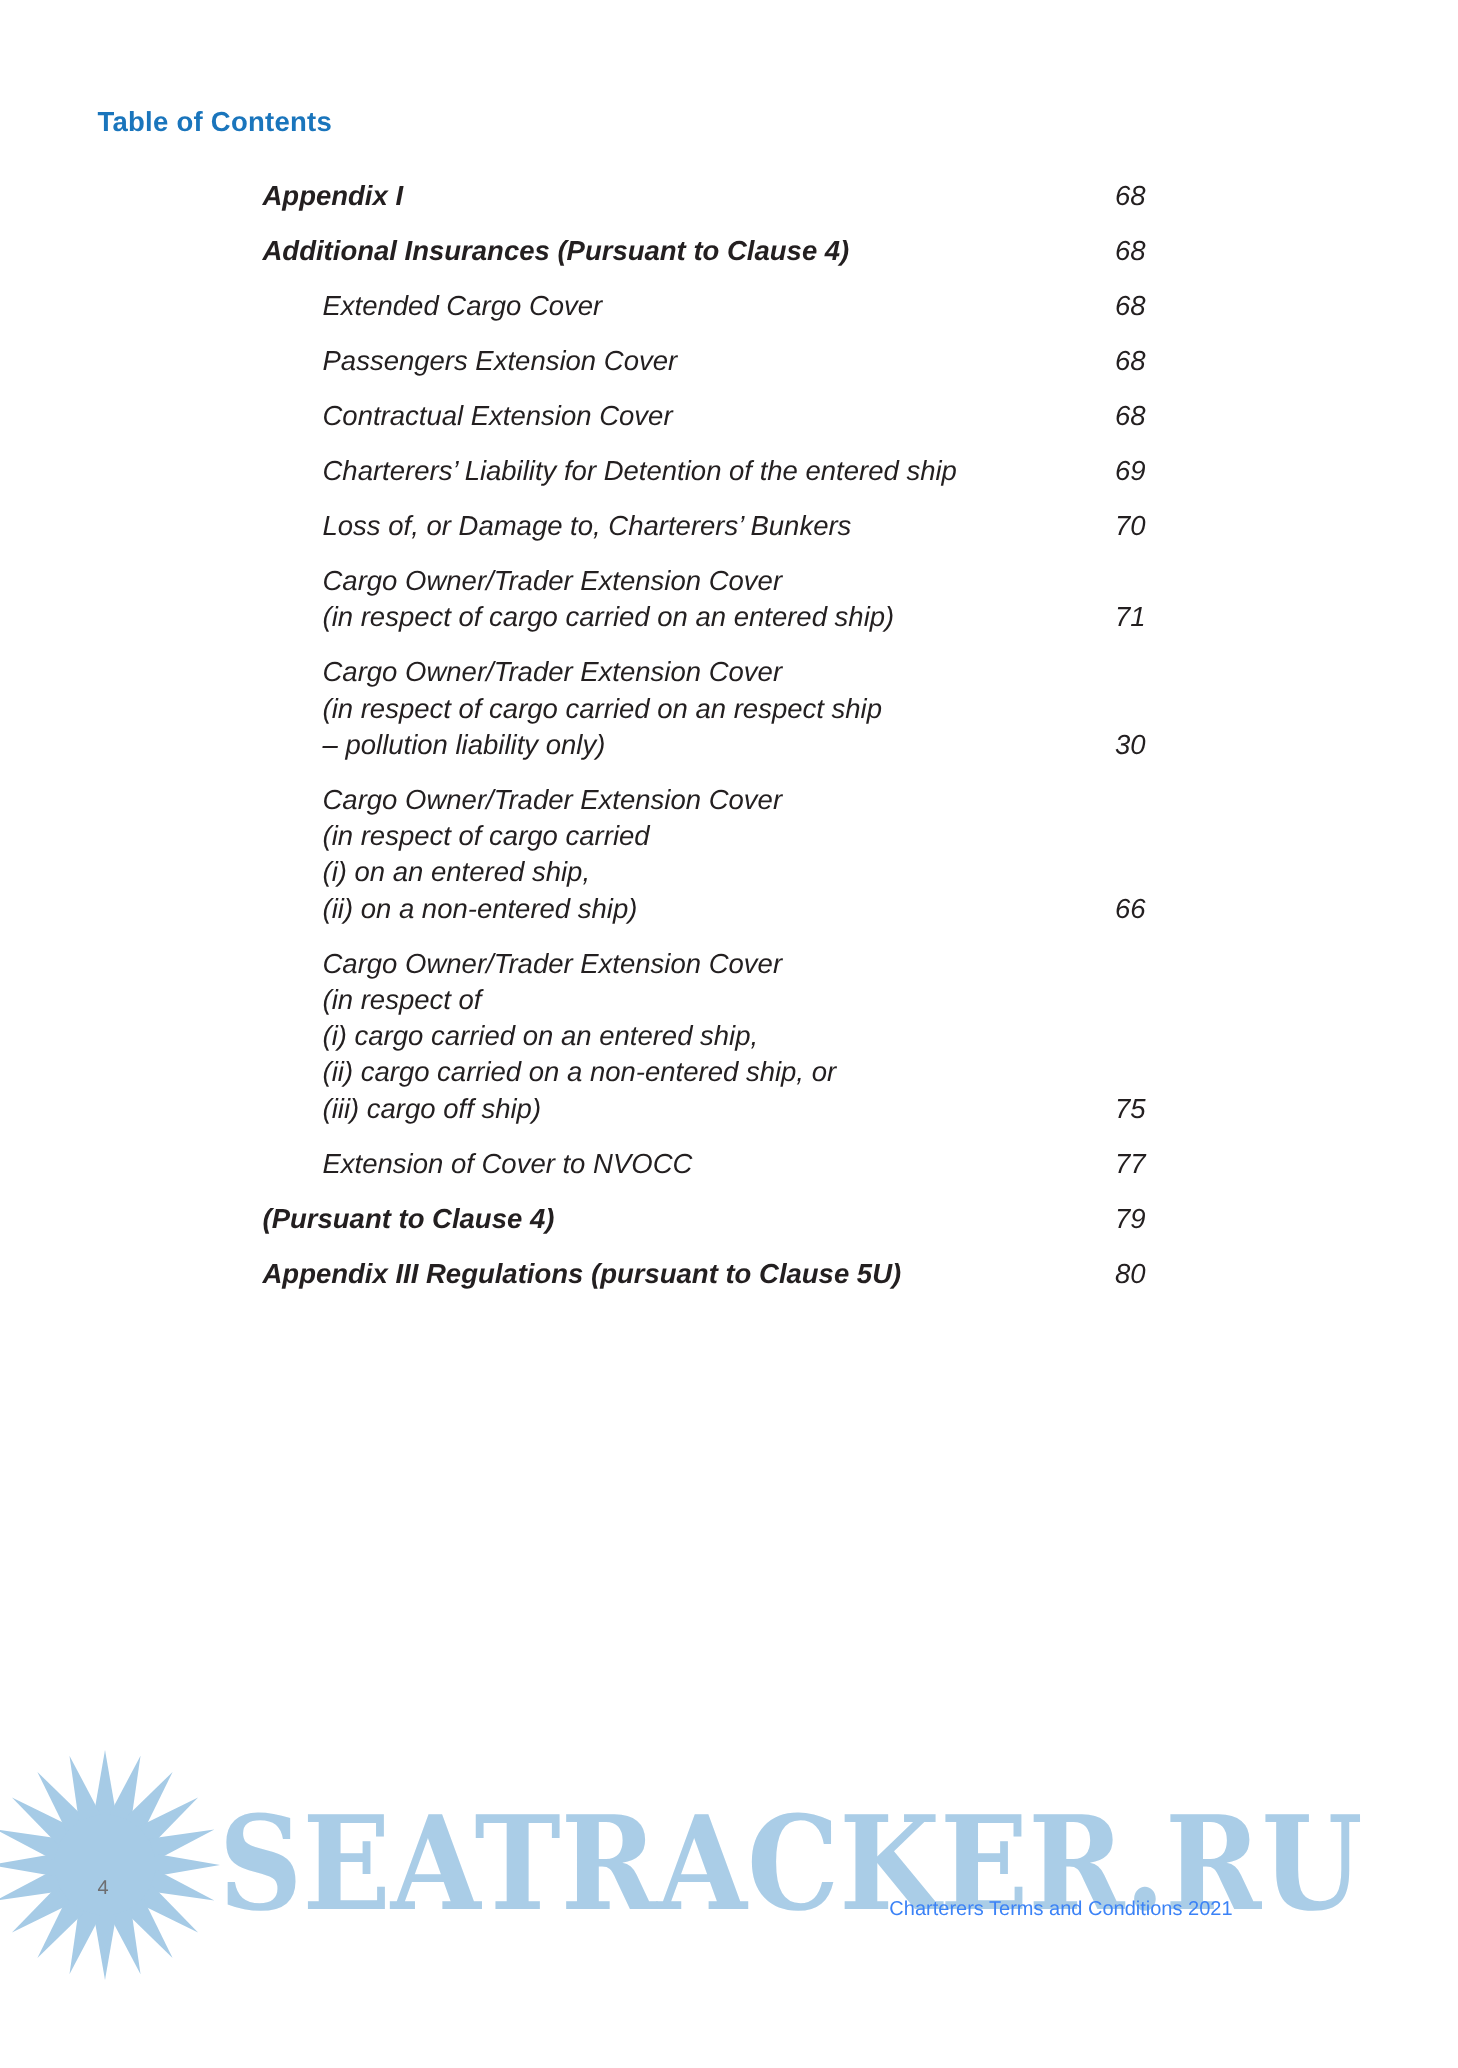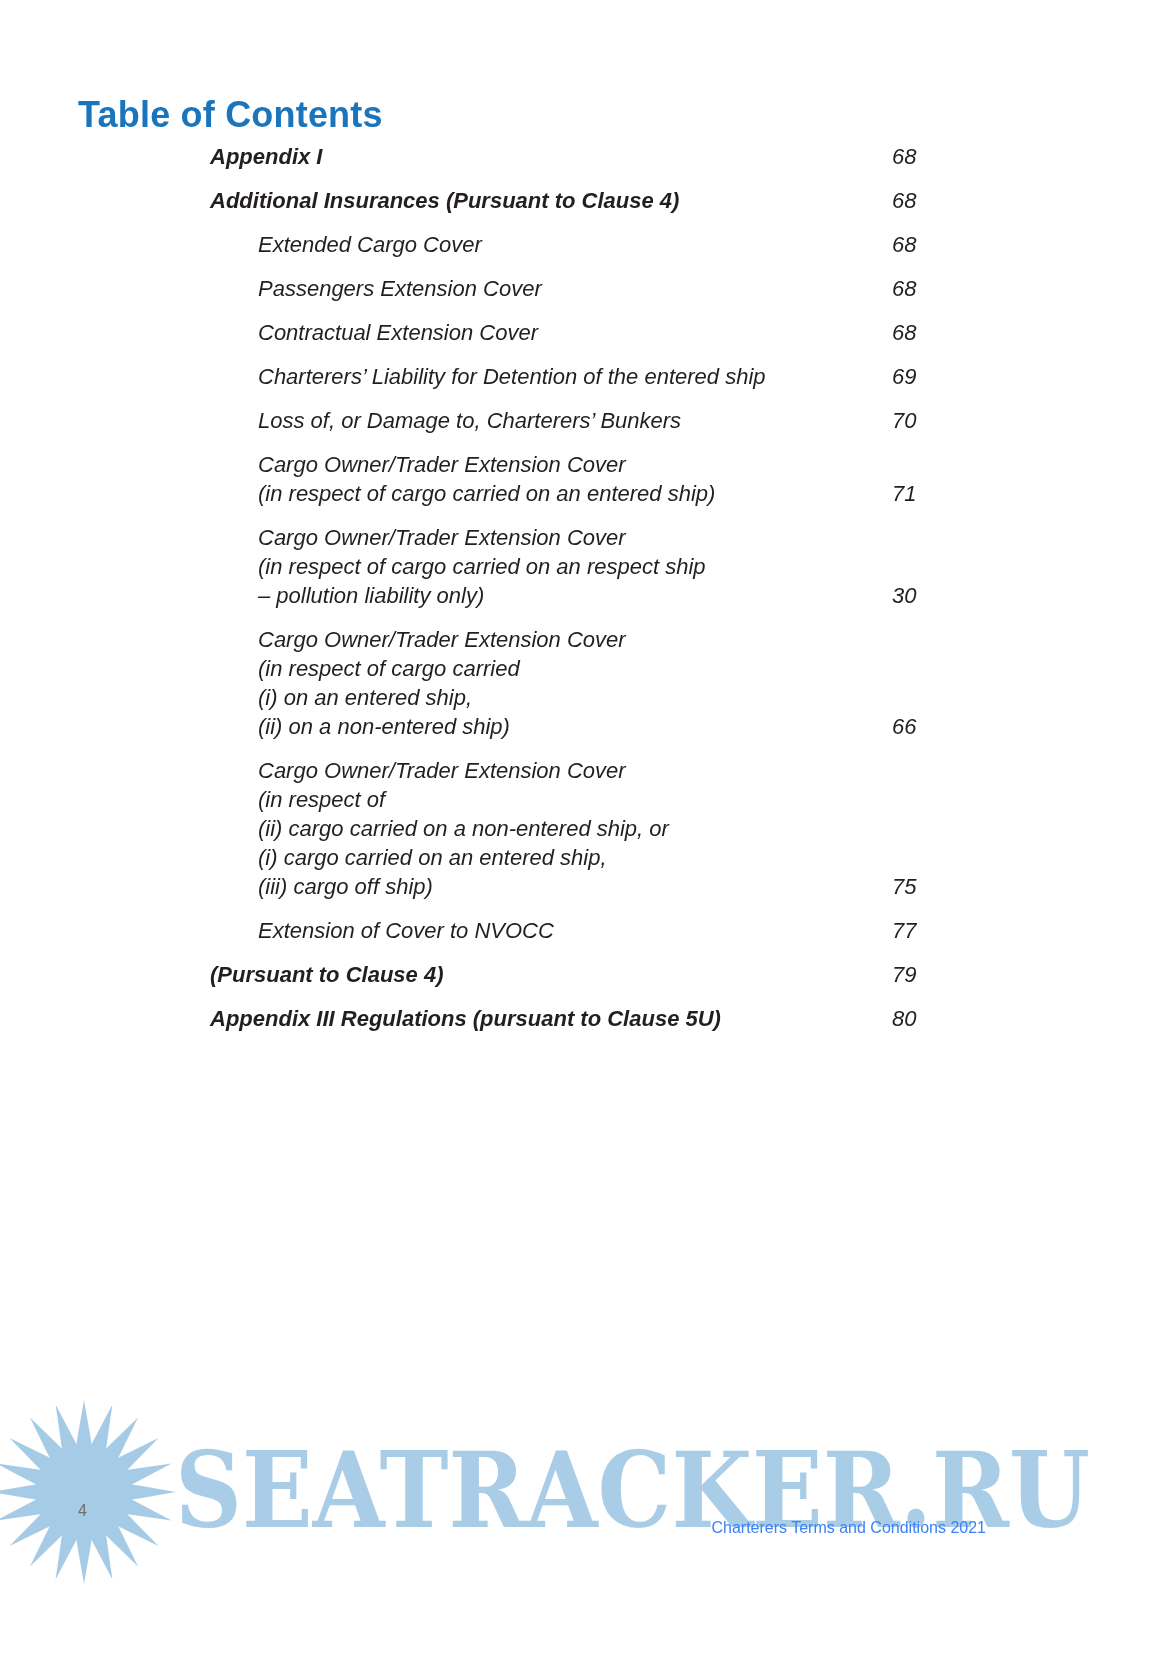--- a/index.html
+++ b/index.html
@@ -13,21 +13,21 @@
     height: 1654px;
     background: #ffffff;
     overflow: hidden;
     font-family: "Liberation Sans", sans-serif;
     color: #231f20;
   }
   .doc-title {
     position: absolute;
     left: 78px;
     top: 70px;
-    font-size: 36px;
+    font-size: 22px;
     font-weight: bold;
     color: #1a75bc;
     letter-spacing: 0.2px;
   }
   .toc {
     position: absolute;
     left: 210px;
     top: 142px;
     width: 742px;
   }
@@ -161,22 +161,22 @@
           <div class="toc-line">(i) on an entered ship,</div>
           <div class="toc-line">(ii) on a non-entered ship)</div>
         </div>
     <div class="toc-page">66</div>
   </div>
 
   <div class="toc-row normal indent">
     <div class="toc-text">
           <div class="toc-line">Cargo Owner/Trader Extension Cover</div>
           <div class="toc-line">(in respect of</div>
+          <div class="toc-line">(i) cargo carried on an entered ship,</div>
           <div class="toc-line">(ii) cargo carried on a non-entered ship, or</div>
-          <div class="toc-line">(i) cargo carried on an entered ship,</div>
           <div class="toc-line">(iii) cargo off ship)</div>
         </div>
     <div class="toc-page">75</div>
   </div>
 
   <div class="toc-row normal indent">
     <div class="toc-text">
           <div class="toc-line">Extension of Cover to NVOCC</div>
         </div>
     <div class="toc-page">77</div>

